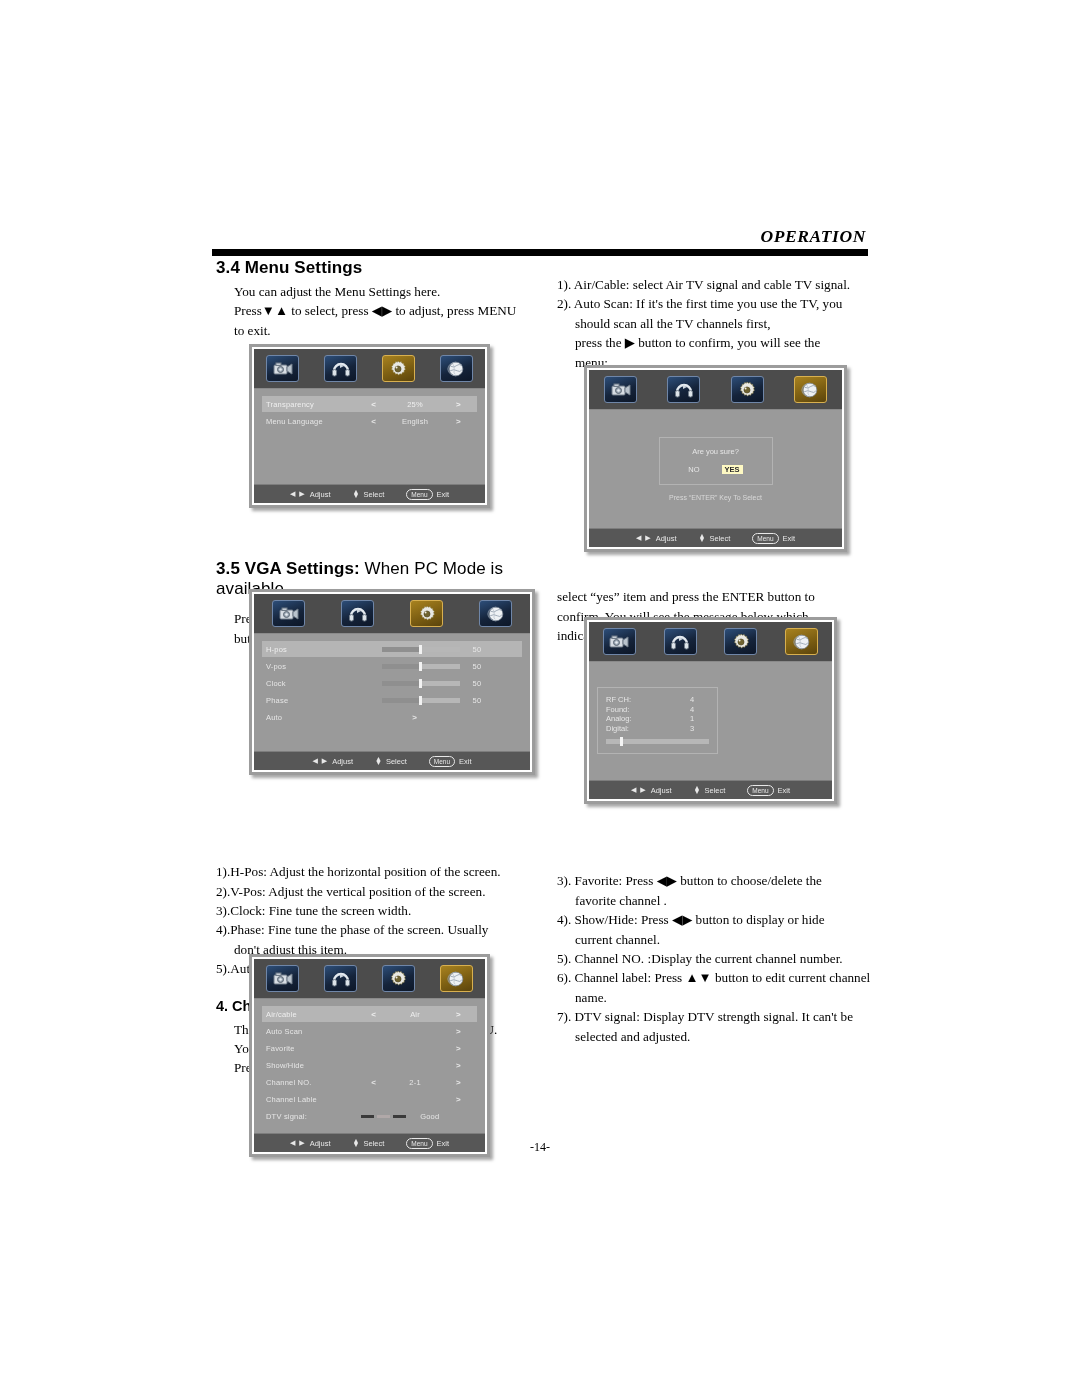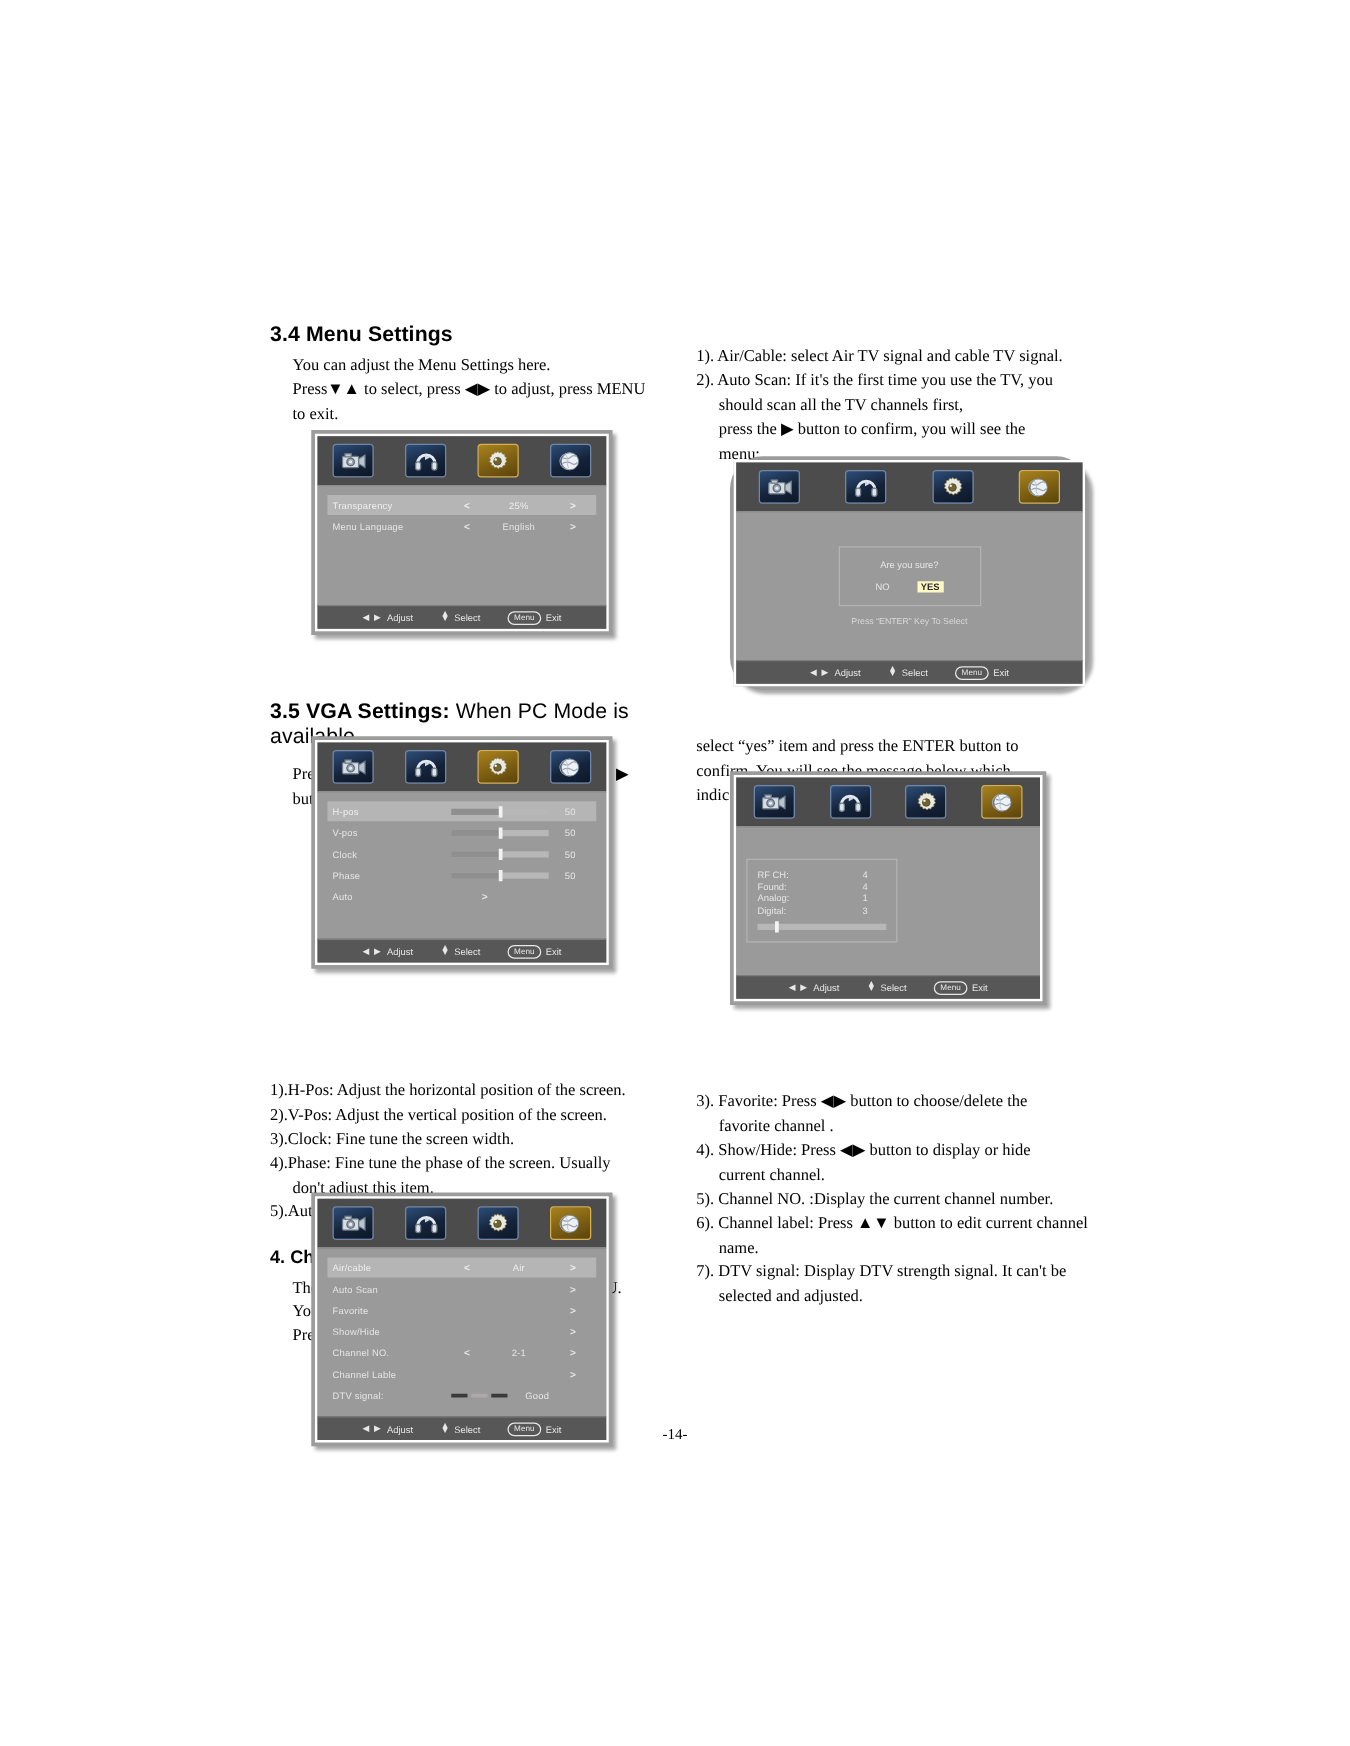--- a/index.html
+++ b/index.html
@@ -256,39 +256,43 @@
     height: 5px;
     background: #b7b7b7;
   }
   .scan-bar .thumb {
     position: absolute; top: -2px; left: 14%;
     width: 3px; height: 9px; background: #f4f4f4;
   }
 
   
   #osd-menu-settings { position: absolute; left: 249px; top: 344px; width: 241px; }
-  #osd-vga          { position: absolute; left: 249px; top: 589px; width: 241px; }
+  #osd-vga          { position: absolute; left: 249px; top: 589px; width: 286px; }
   #osd-channel      { position: absolute; left: 249px; top: 954px; width: 241px; }
-  #osd-confirm      { position: absolute; left: 584px; top: 365px; width: 287px; border-radius: 26px; }
+  #osd-confirm      { position: absolute; left: 584px; top: 365px; width: 263px; }
   #osd-scan         { position: absolute; left: 584px; top: 617px; width: 253px; }
 
   .page-num {
     position: absolute;
     left: 0; top: 1140px;
     width: 1080px;
     text-align: center;
     font-size: 12px;
     font-family: "Liberation Serif", serif;
   }
 </style>
 </head>
 <body>
 
 <div class="page">
 
+  <div class="header">
+    <div class="header-title">OPERATION</div>
+    <div class="header-rule"></div>
+  </div>
 
   <div class="col-left">
 
     <h2 class="sec">
       <span>3.4</span>
       <span>Menu Settings</span>
     </h2>
     <p class="body indent">You can adjust the Menu Settings here.</p>
     <p class="body indent">Press▼▲ to select, press ◀▶ to adjust, press MENU</p>
     <p class="body indent">to exit.</p>

